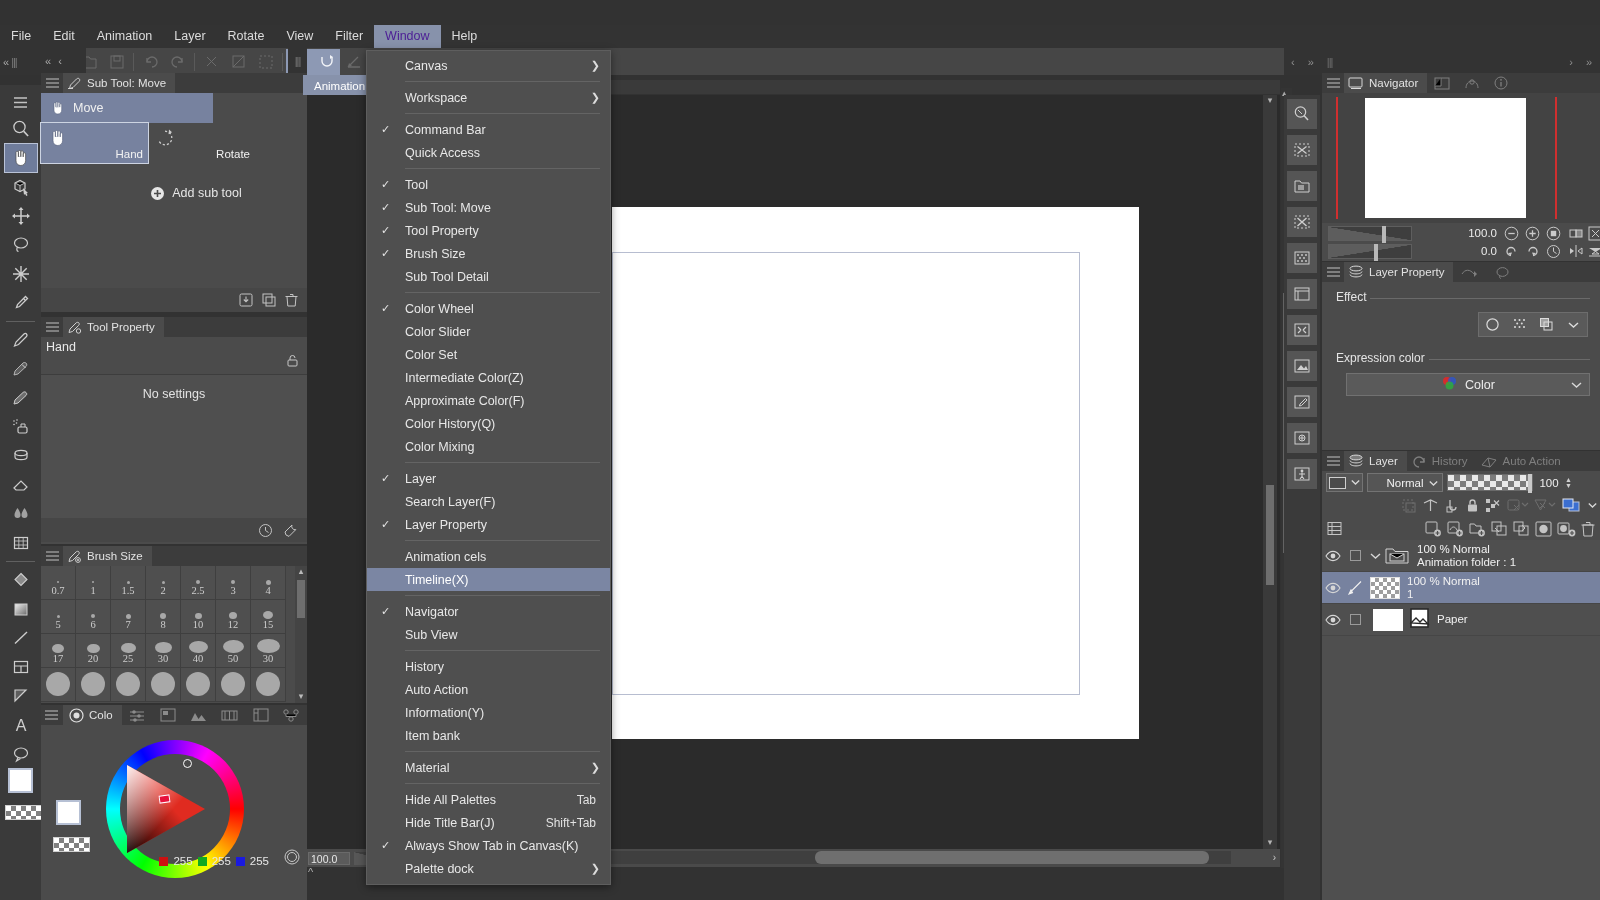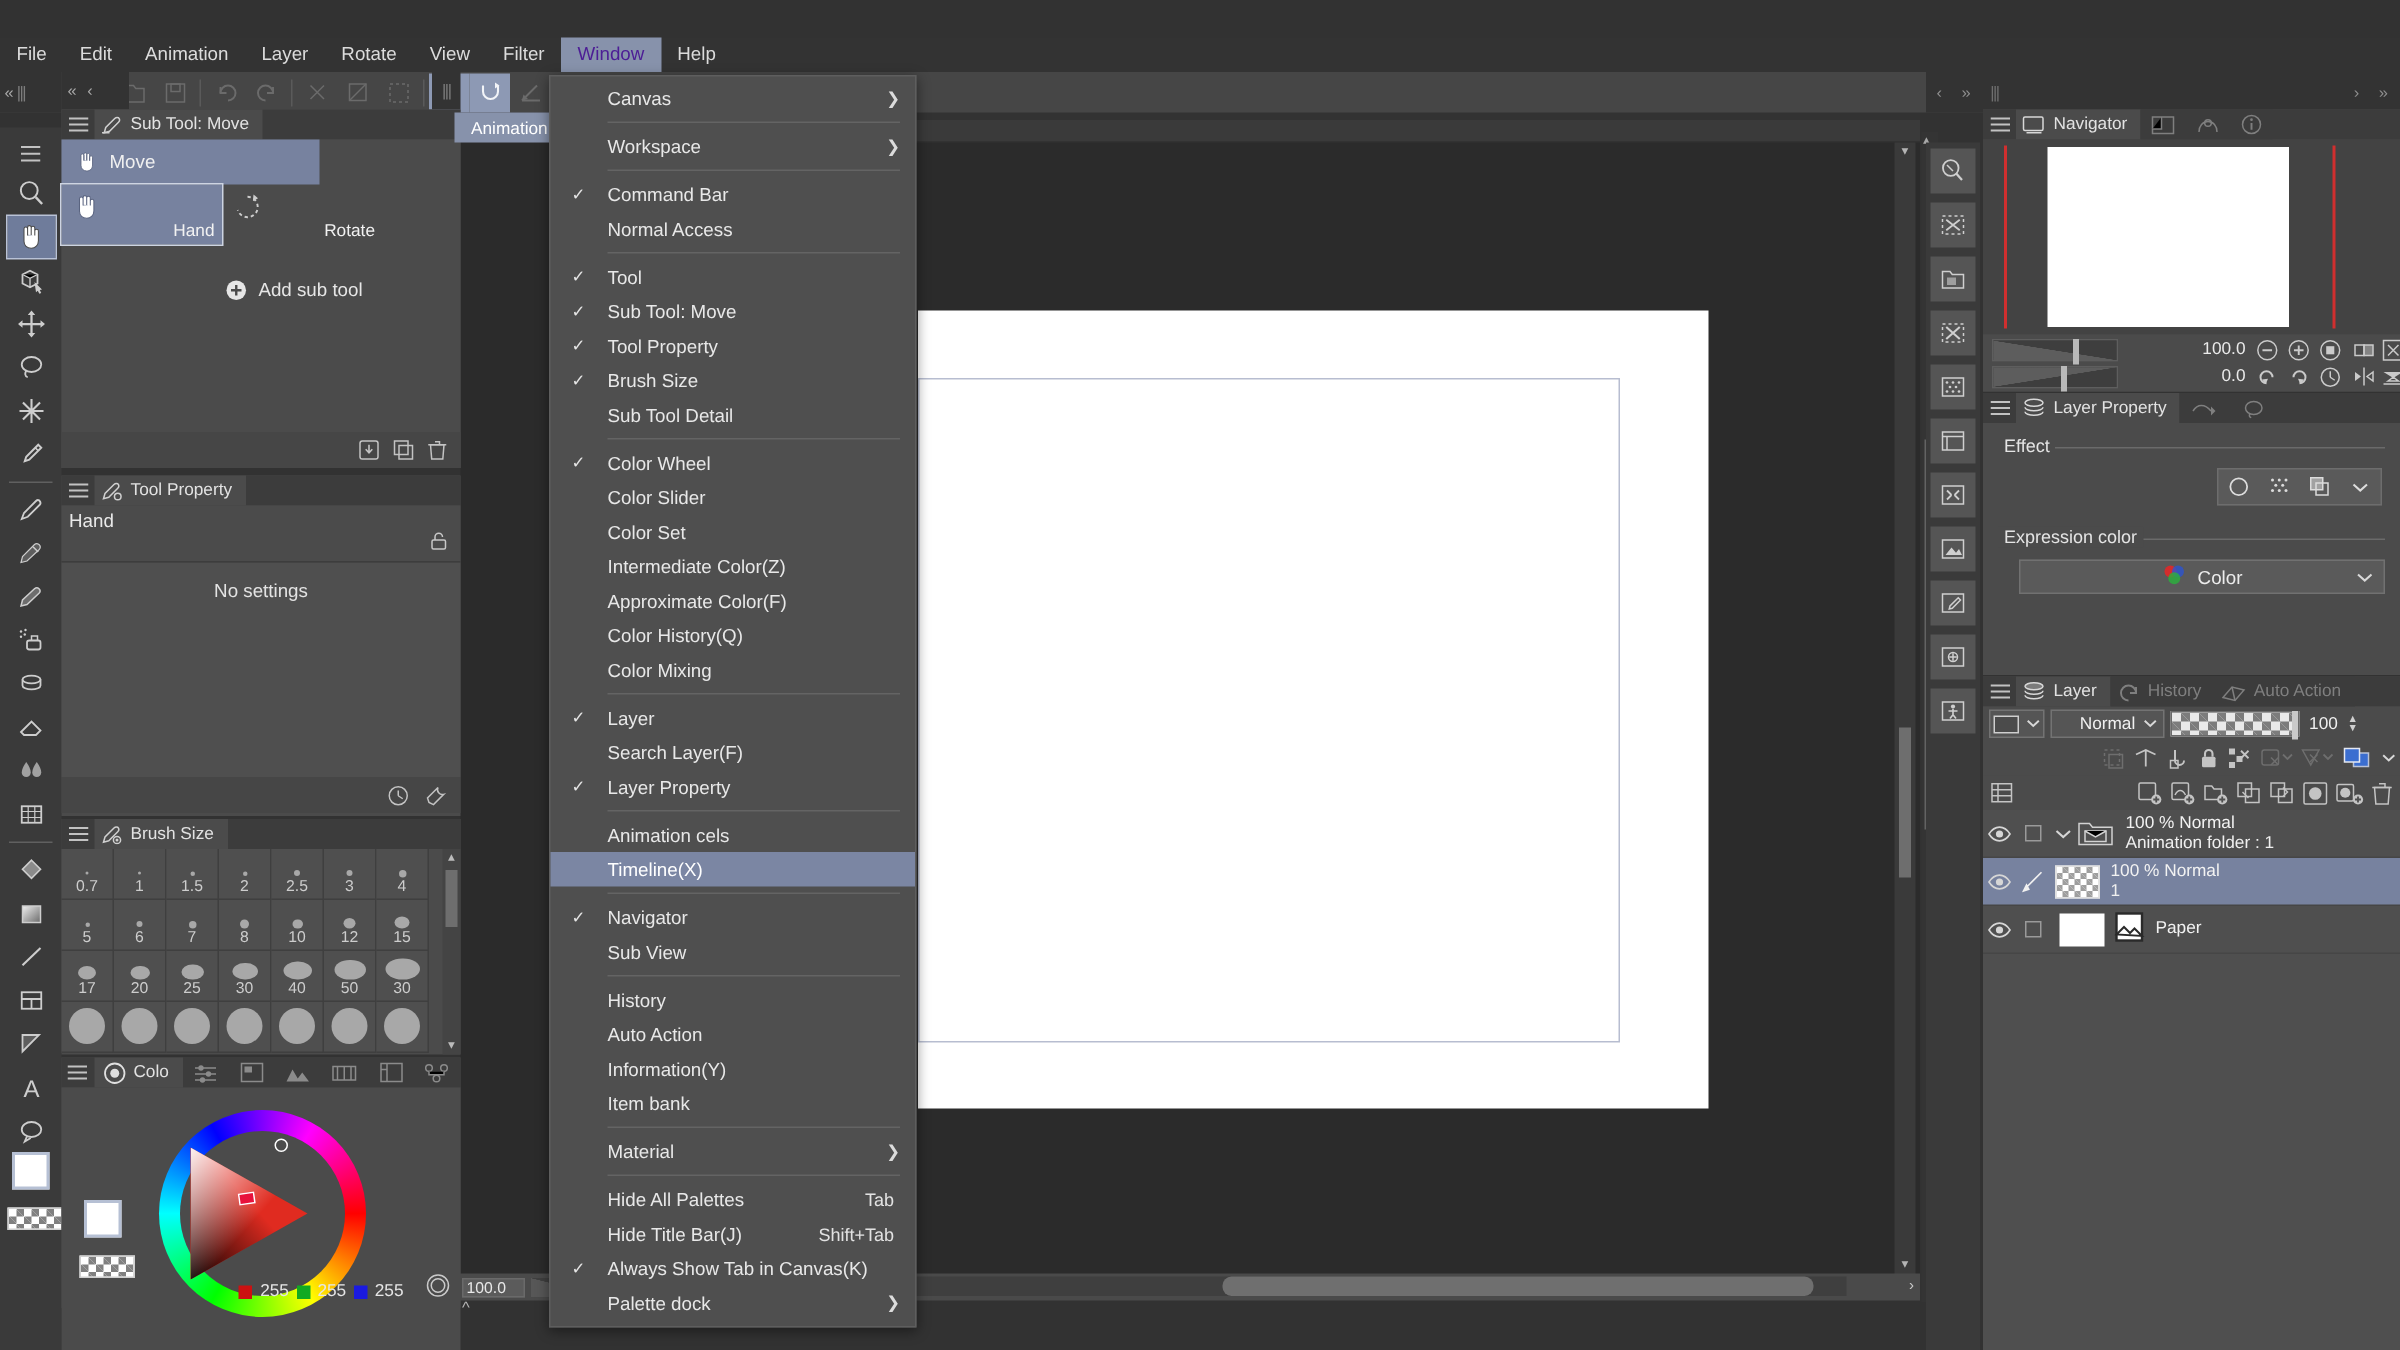--- a/index.html
+++ b/index.html
@@ -161,20 +161,21 @@
 
   
   #brushsize { left: 41px; top: 546px; width: 266px; height: 157px; }
   .bs-grid { display: flex; flex-wrap: wrap; width: 254px; }
   .bs-cell {
     width: 35px; height: 34px; position: relative;
     border-right: 1px solid #3f3f3f; border-bottom: 1px solid #3f3f3f;
     background: #4f4f4f; cursor: default;
     display: flex; flex-direction: column; align-items: center; justify-content: flex-end;
     padding-bottom: 2px;
+    font-family: Liberation Serif, serif;
   }
   .bs-dot { border-radius: 50%; background: #a8a8a8; }
   .bs-lbl { font-size: 10.5px; color: #cdcdcd; line-height: 12px; }
   .bs-scroll {
     position: absolute; right: 0; top: 20px; width: 12px; height: 137px; background: #444;
     display: flex; flex-direction: column; align-items: center; justify-content: space-between;
   }
   .bs-scroll .arw { font-size: 9px; color: #bbb; height: 12px; }
   .bs-thumb { position: absolute; top: 14px; left: 2px; width: 8px; height: 38px; background: #6e6e6e; }
 
@@ -1634,21 +1635,21 @@
       <div class="dd-item">
         <span>Workspace</span>
         <span class="dd-arrow">❯</span>
       </div>
       <div class="dd-sep"></div>
       <div class="dd-item">
         <span class="dd-check">✓</span>
         <span>Command Bar</span>
       </div>
       <div class="dd-item">
-        <span>Normal Access</span>
+        <span>Quick Access</span>
       </div>
       <div class="dd-sep"></div>
       <div class="dd-item">
         <span class="dd-check">✓</span>
         <span>Tool</span>
       </div>
       <div class="dd-item">
         <span class="dd-check">✓</span>
         <span>Sub Tool: Move</span>
       </div>

